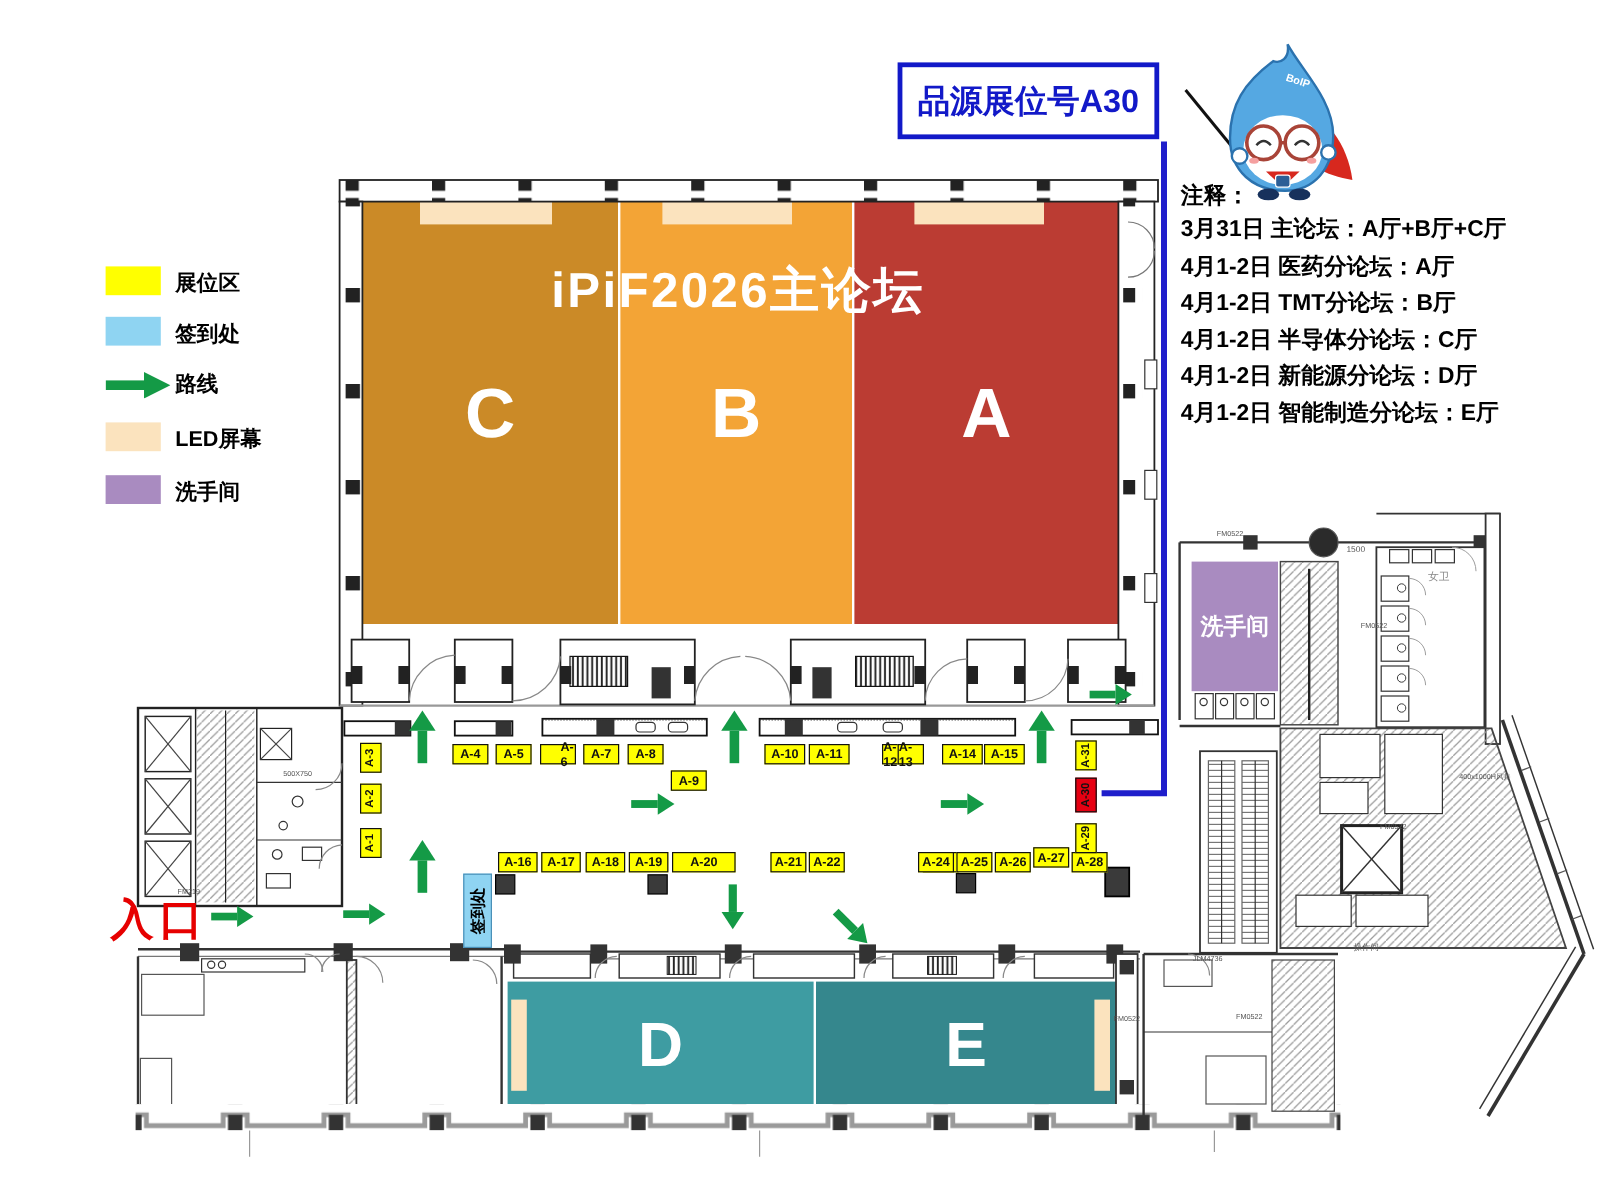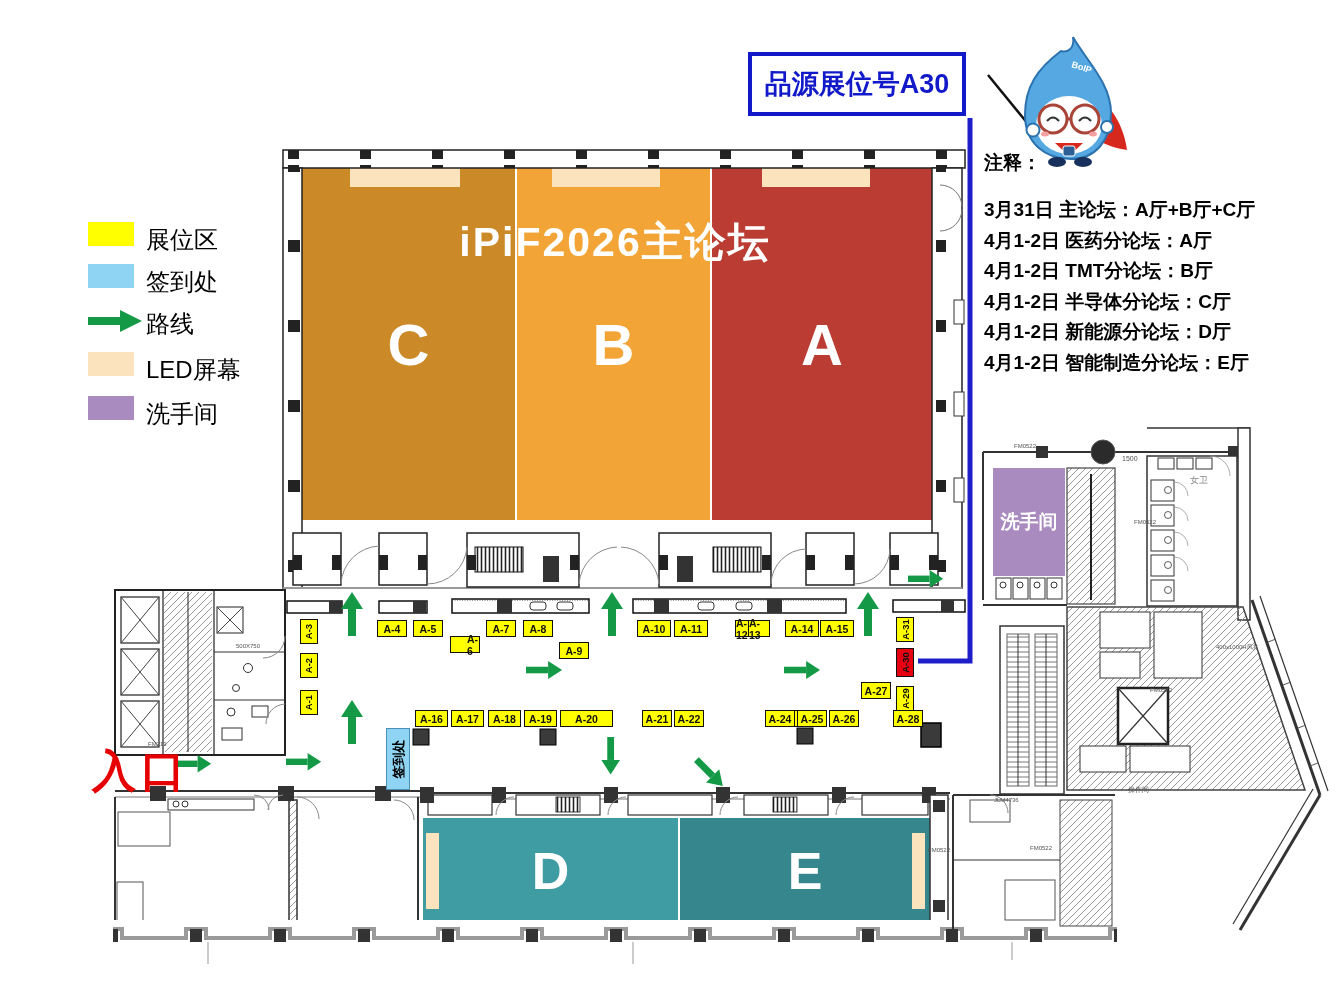--- a/index.html
+++ b/index.html
@@ -14,31 +14,31 @@
         color:#fff;font-weight:bold;font-size:41px;letter-spacing:2px;z-index:3;}
   
   .booth{position:absolute;width:30px;height:17px;background:#FFFF00;border:1px solid #111;
          display:flex;align-items:center;justify-content:center;font-weight:bold;
          font-size:10.5px;color:#111;box-sizing:border-box;z-index:4;}
   .booth.v{width:18px;height:25px;}
   .booth.v span{transform:rotate(-90deg);font-size:9.5px;white-space:nowrap;}
   .booth.hl{background:#E60012;}
   
   .legend-swatch{position:absolute;width:46px;height:24px;z-index:4;}
-  .legend-label{position:absolute;font-weight:normal;font-size:24px;color:#000;z-index:4;}
+  .legend-label{position:absolute;font-weight:bold;font-size:18px;color:#000;z-index:4;}
   .legend-arrow{position:absolute;z-index:4;}
   
   .callout{position:absolute;left:748px;top:52px;width:218px;height:64px;border:4px solid #1219C8;
         background:#fff;display:flex;align-items:center;justify-content:center;
         font-size:27px;font-weight:bold;color:#1219C8;box-sizing:border-box;z-index:5;}
   .notes{position:absolute;left:984px;top:150px;width:350px;z-index:5;}
-  .notes .head{font-size:19px;font-weight:bold;margin-bottom:19px;}
+  .notes .head{font-size:19px;font-weight:bold;margin-bottom:1px;}
   .notes .line{font-size:19px;font-weight:bold;line-height:30.5px;white-space:nowrap;}
   
-  .entrance{position:absolute;left:92px;top:742px;font-size:44px;font-weight:bold;
+  .entrance{position:absolute;left:92px;top:742px;font-size:36px;font-weight:bold;
         color:#E60000;letter-spacing:5px;z-index:4;}
   .signin{position:absolute;left:386px;top:728px;width:24px;height:62px;background:#8FD4F2;
         border:1px solid #4a90b8;display:flex;align-items:center;justify-content:center;
         box-sizing:border-box;z-index:4;}
   .signin span{transform:rotate(-90deg);font-size:13px;font-weight:bold;white-space:nowrap;}
   .wc{position:absolute;left:993px;top:468px;width:72px;height:108px;background:#A98BC0;
         display:flex;align-items:center;justify-content:center;color:#fff;font-size:19px;
         font-weight:bold;z-index:3;}
   .arch{position:absolute;color:#555;white-space:nowrap;z-index:4;}
   svg.plan{position:absolute;left:0;top:0;z-index:2;}
@@ -419,21 +419,21 @@
     </div>
   <div class="booth v" style="left:300px;top:653px;">
       <span>A-2</span>
     </div>
   <div class="booth v" style="left:300px;top:690px;">
       <span>A-1</span>
     </div>
 
   <div class="booth" style="left:377px;top:620px;">A-4</div>
   <div class="booth" style="left:413px;top:620px;">A-5</div>
-  <div class="booth" style="left:450px;top:636px;padding-left:16px;">A-6</div>
+  <div class="booth" style="left:450px;top:620px;padding-left:16px;">A-6</div>
   <div class="booth" style="left:486px;top:620px;">A-7</div>
   <div class="booth" style="left:523px;top:620px;">A-8</div>
   <div class="booth" style="left:559px;top:642px;">A-9</div>
 
   <div class="booth" style="left:637px;top:620px;width:34px;">A-10</div>
   <div class="booth" style="left:674px;top:620px;width:34px;">A-11</div>
   <div class="booth" style="left:711px;top:620px;width:17px;margin-left:24px;">A-12</div>
   <div class="booth" style="left:748px;top:620px;width:22px;">A-13</div>
   <div class="booth" style="left:785px;top:620px;width:34px;">A-14</div>
   <div class="booth" style="left:820px;top:620px;width:34px;">A-15</div>
@@ -443,21 +443,21 @@
   <div class="booth" style="left:488px;top:710px;width:33px;">A-18</div>
   <div class="booth" style="left:524px;top:710px;width:33px;">A-19</div>
   <div class="booth" style="left:560px;top:710px;width:53px;">A-20</div>
 
   <div class="booth" style="left:642px;top:710px;">A-21</div>
   <div class="booth" style="left:674px;top:710px;">A-22</div>
   <div class="booth" style="left:733px;top:710px;margin-left:36px;">A-23</div>
   <div class="booth" style="left:765px;top:710px;">A-24</div>
   <div class="booth" style="left:797px;top:710px;">A-25</div>
   <div class="booth" style="left:829px;top:710px;">A-26</div>
-  <div class="booth" style="left:861px;top:682px;">A-27</div>
+  <div class="booth" style="left:861px;top:706px;">A-27</div>
   <div class="booth" style="left:893px;top:710px;">A-28</div>
 
   <div class="booth v" style="left:896px;top:617px;">
       <span>A-31</span>
     </div>
   <div class="booth v hl" style="left: 896px; top: 648px; height: 29px; background: rgb(230, 0, 18);">
       <span>A-30</span>
     </div>
   <div class="booth v" style="left:896px;top:686px;">
       <span>A-29</span>

